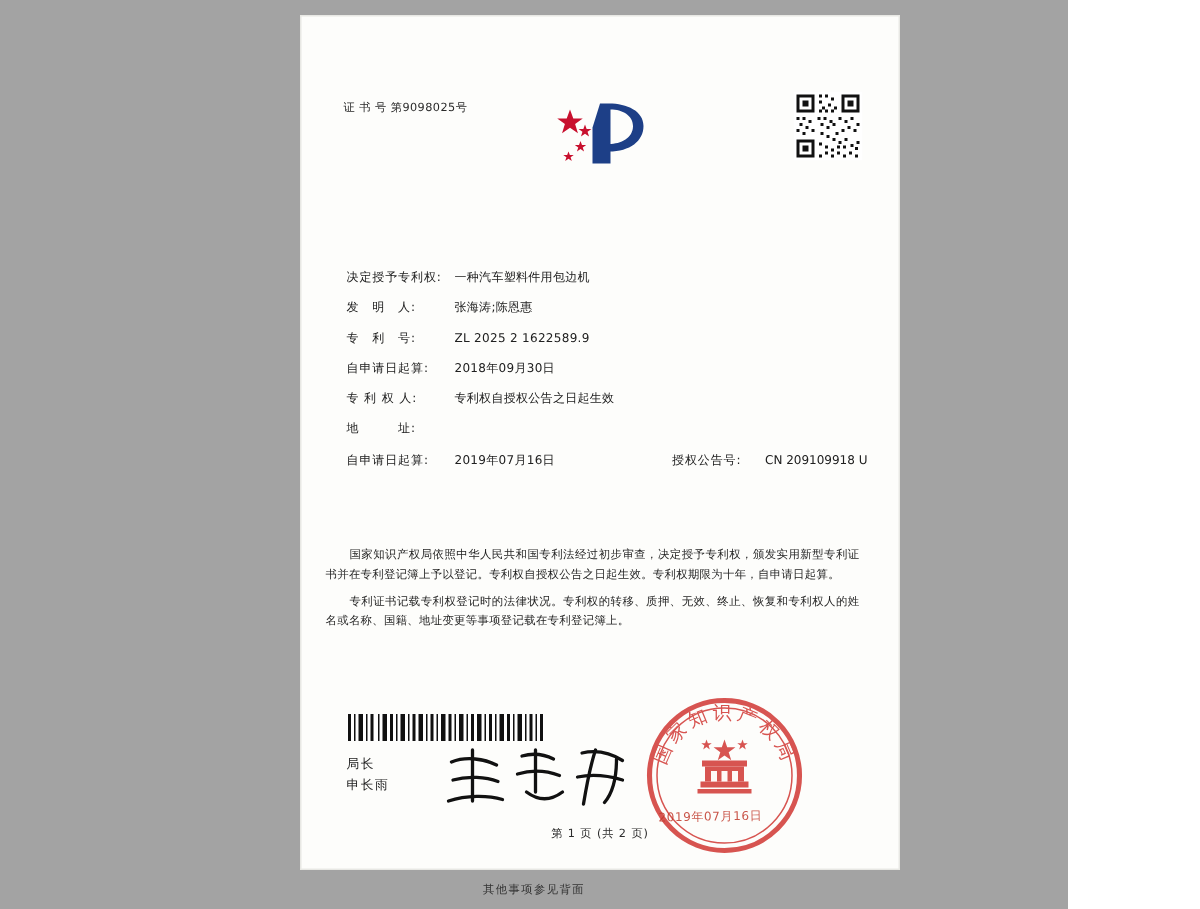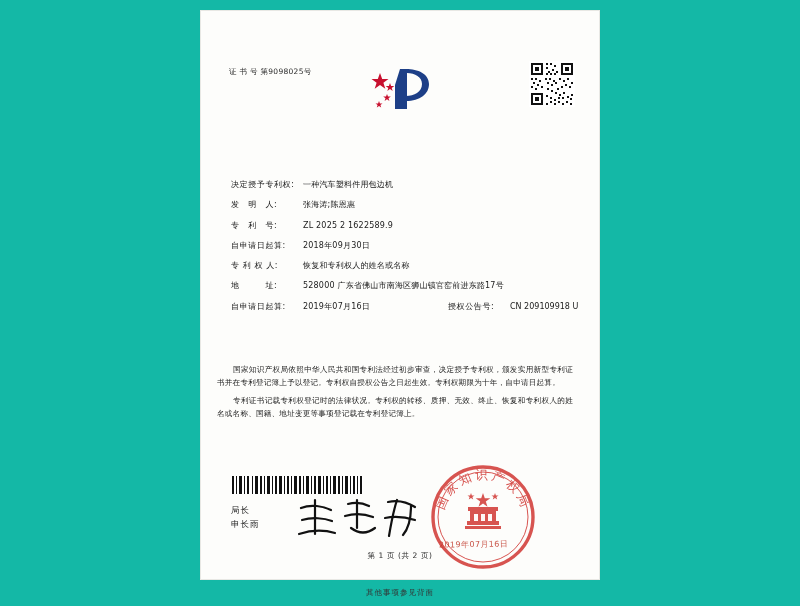--- a/index.html
+++ b/index.html
@@ -8,23 +8,23 @@
     background: #ffffff;
   }
   body {
     width: 800px;
     height: 606px;
     font-family: "DejaVu Sans", "Liberation Sans", sans-serif;
     overflow: hidden;
   }
   .page {
     position: relative;
-    width: 800px;
+    width: 712px;
     height: 606px;
-    background: #14b8a6;
+    background: #a3a3a3;
   }
   
   .certificate {
     position: absolute;
     left: 200px;
     top: 10px;
     width: 400px;
     height: 570px;
     background: #fdfdfb;
     border: 1px solid #e8e8e4;
@@ -300,25 +300,24 @@
         <div class="field-row">
           <span class="field-label">专　利　号:</span>
           <span class="field-value">ZL 2025 2 1622589.9</span>
         </div>
         <div class="field-row">
           <span class="field-label">自申请日起算:</span>
           <span class="field-value">2018年09月30日</span>
         </div>
         <div class="field-row">
           <span class="field-label">专 利 权 人:</span>
-          <span class="field-value">恢复和专利权人的姓名或名称</span>
+          <span class="field-value">专利权自授权公告之日起生效</span>
         </div>
         <div class="field-row">
           <span class="field-label">地　　　址:</span>
-          <span class="field-value">528000  广东省佛山市南海区狮山镇官窑前进东路17号</span>
         </div>
         <div class="field-row two-col">
           <span class="field-label">自申请日起算:</span>
           <span class="field-value">2019年07月16日</span>
           <span class="field-label2">授权公告号:</span>
           <span class="field-value2">CN 209109918 U</span>
         </div>
       </div>
 
       <div class="body-text">

